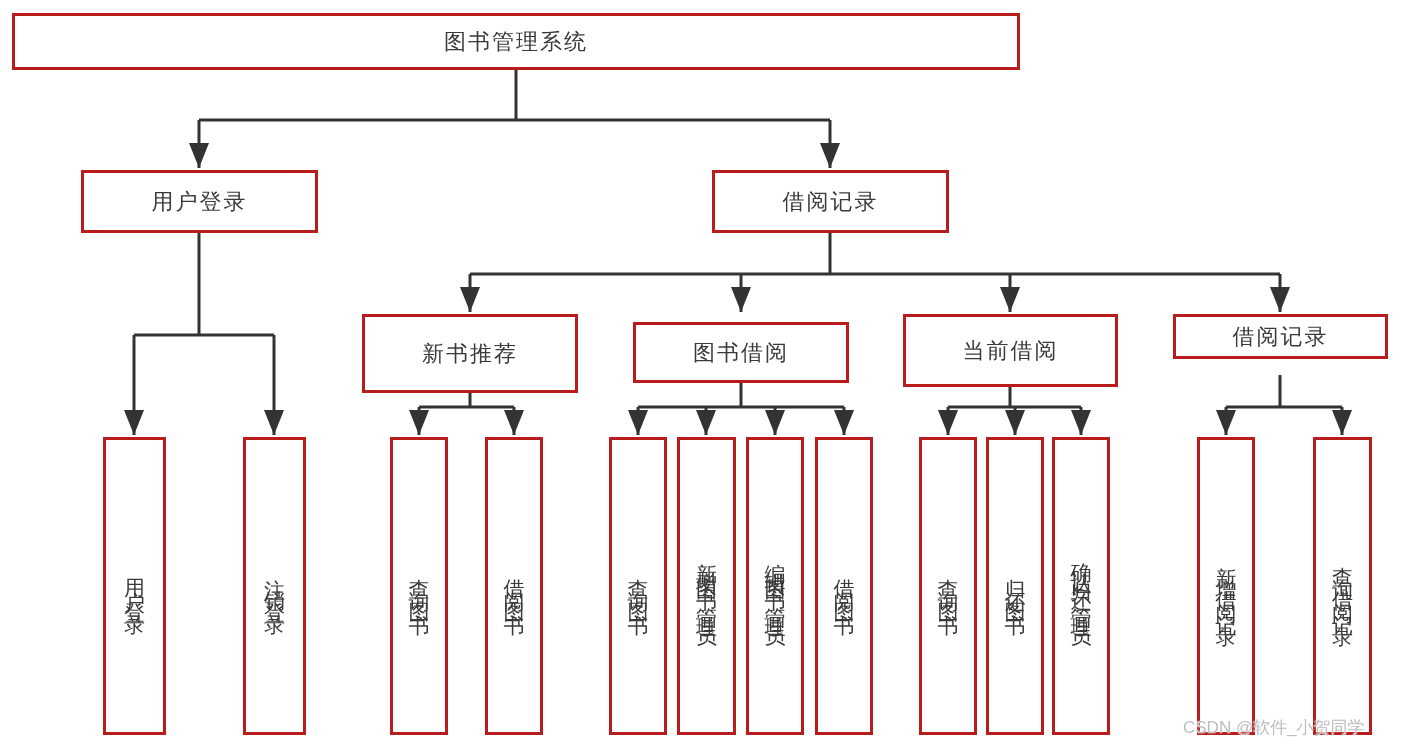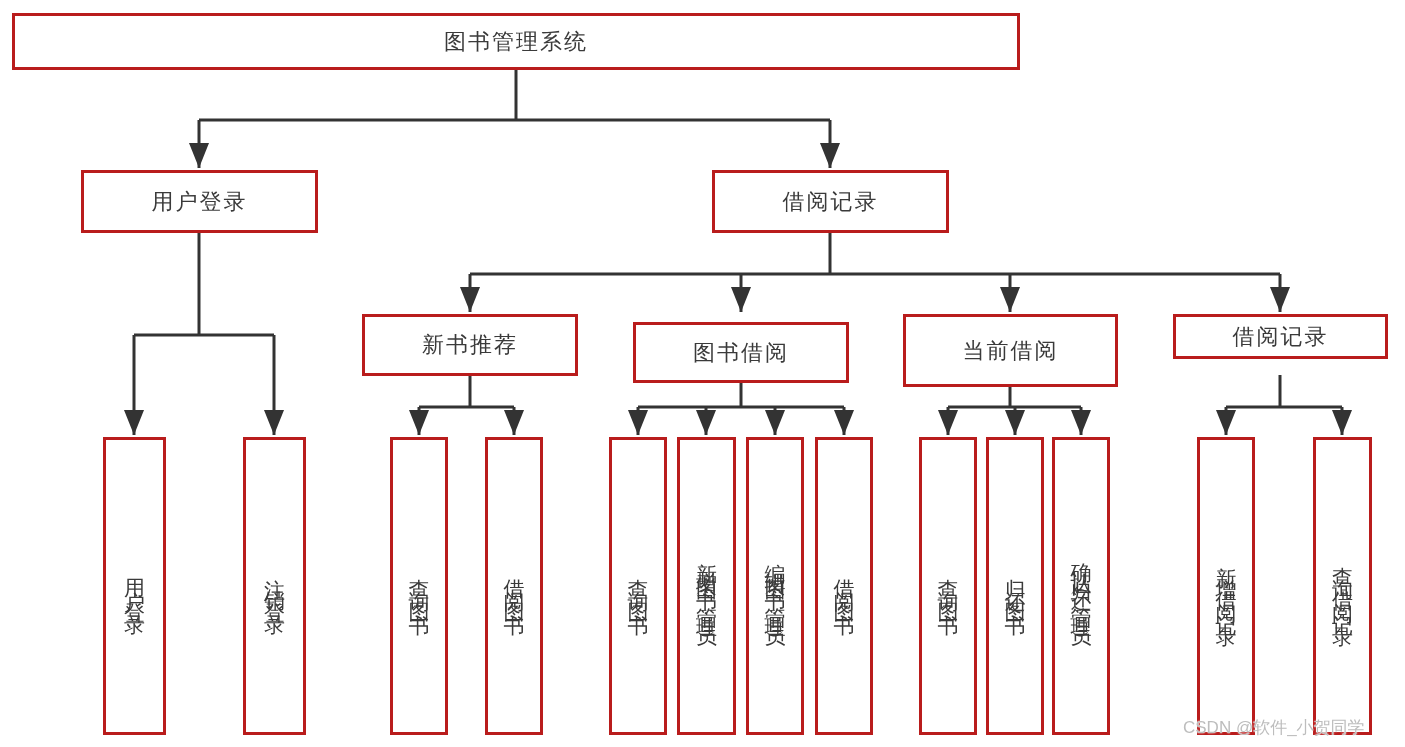--- a/index.html
+++ b/index.html
@@ -117,21 +117,21 @@
       <line x1="1226" y1="407" x2="1226" y2="435" marker-end="url(#ah)"></line>
       <line x1="1342" y1="407" x2="1342" y2="435" marker-end="url(#ah)"></line>
     </g>
   </svg>
 
   <div class="node hnode" style="left:12px; top:13px; width:1008px; height:57px;">图书管理系统</div>
 
   <div class="node hnode" style="left:81px; top:170px; width:237px; height:63px;">用户登录</div>
   <div class="node hnode" style="left:712px; top:170px; width:237px; height:63px;">借阅记录</div>
 
-  <div class="node hnode" style="left:362px; top:314px; width:216px; height:62px;">新书推荐</div>
+  <div class="node hnode" style="left:362px; top:314px; width:216px; height:79px;">新书推荐</div>
   <div class="node hnode" style="left:633px; top:314px; width:216px; height:61px;margin-top:8px;">图书借阅</div>
   <div class="node hnode" style="left:903px; top:314px; width:215px; height:73px;">当前借阅</div>
   <div class="node hnode" style="left:1173px; top:314px; width:215px; height:45px;">借阅记录</div>
 
   <div class="node leaf" style="left:103px; width:63px;">
     <span class="vtext">用户登录</span>
   </div>
   <div class="node leaf" style="left:243px; width:63px;">
     <span class="vtext">注销登录</span>
   </div>

